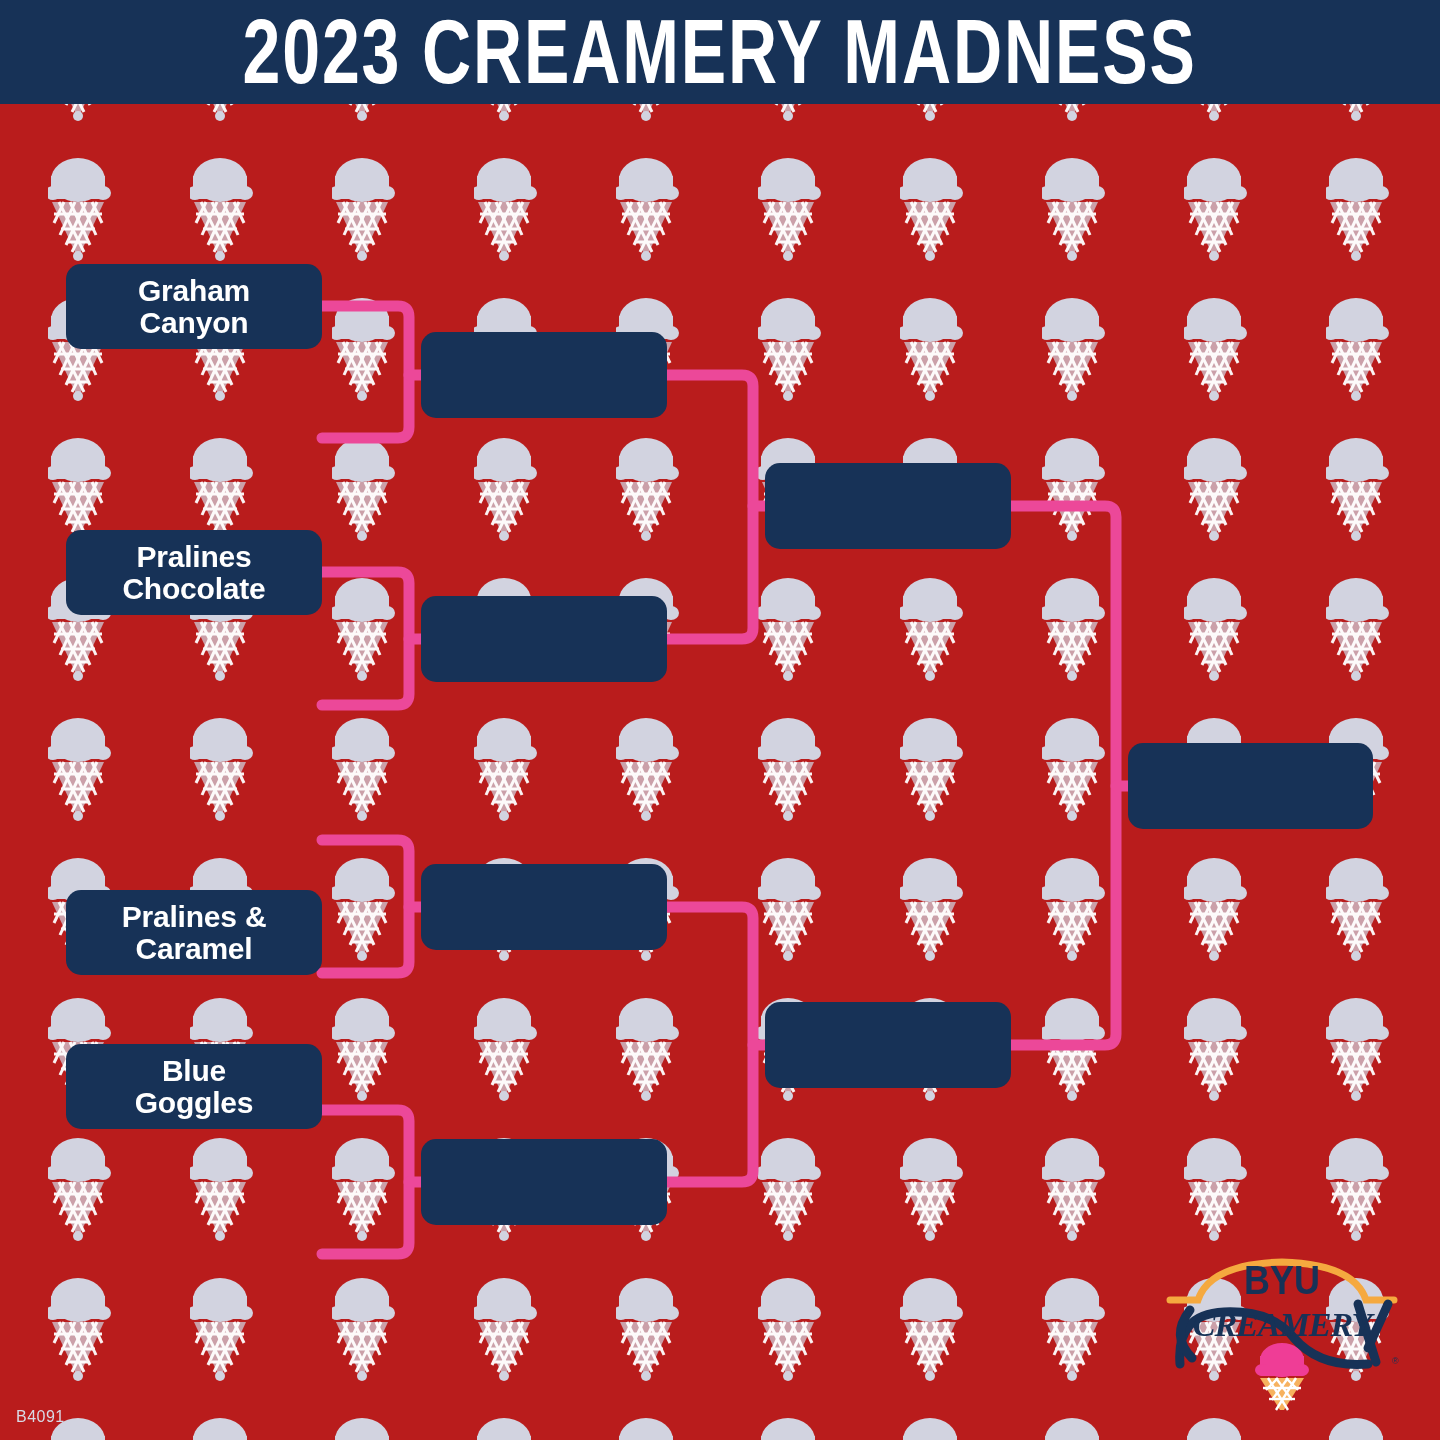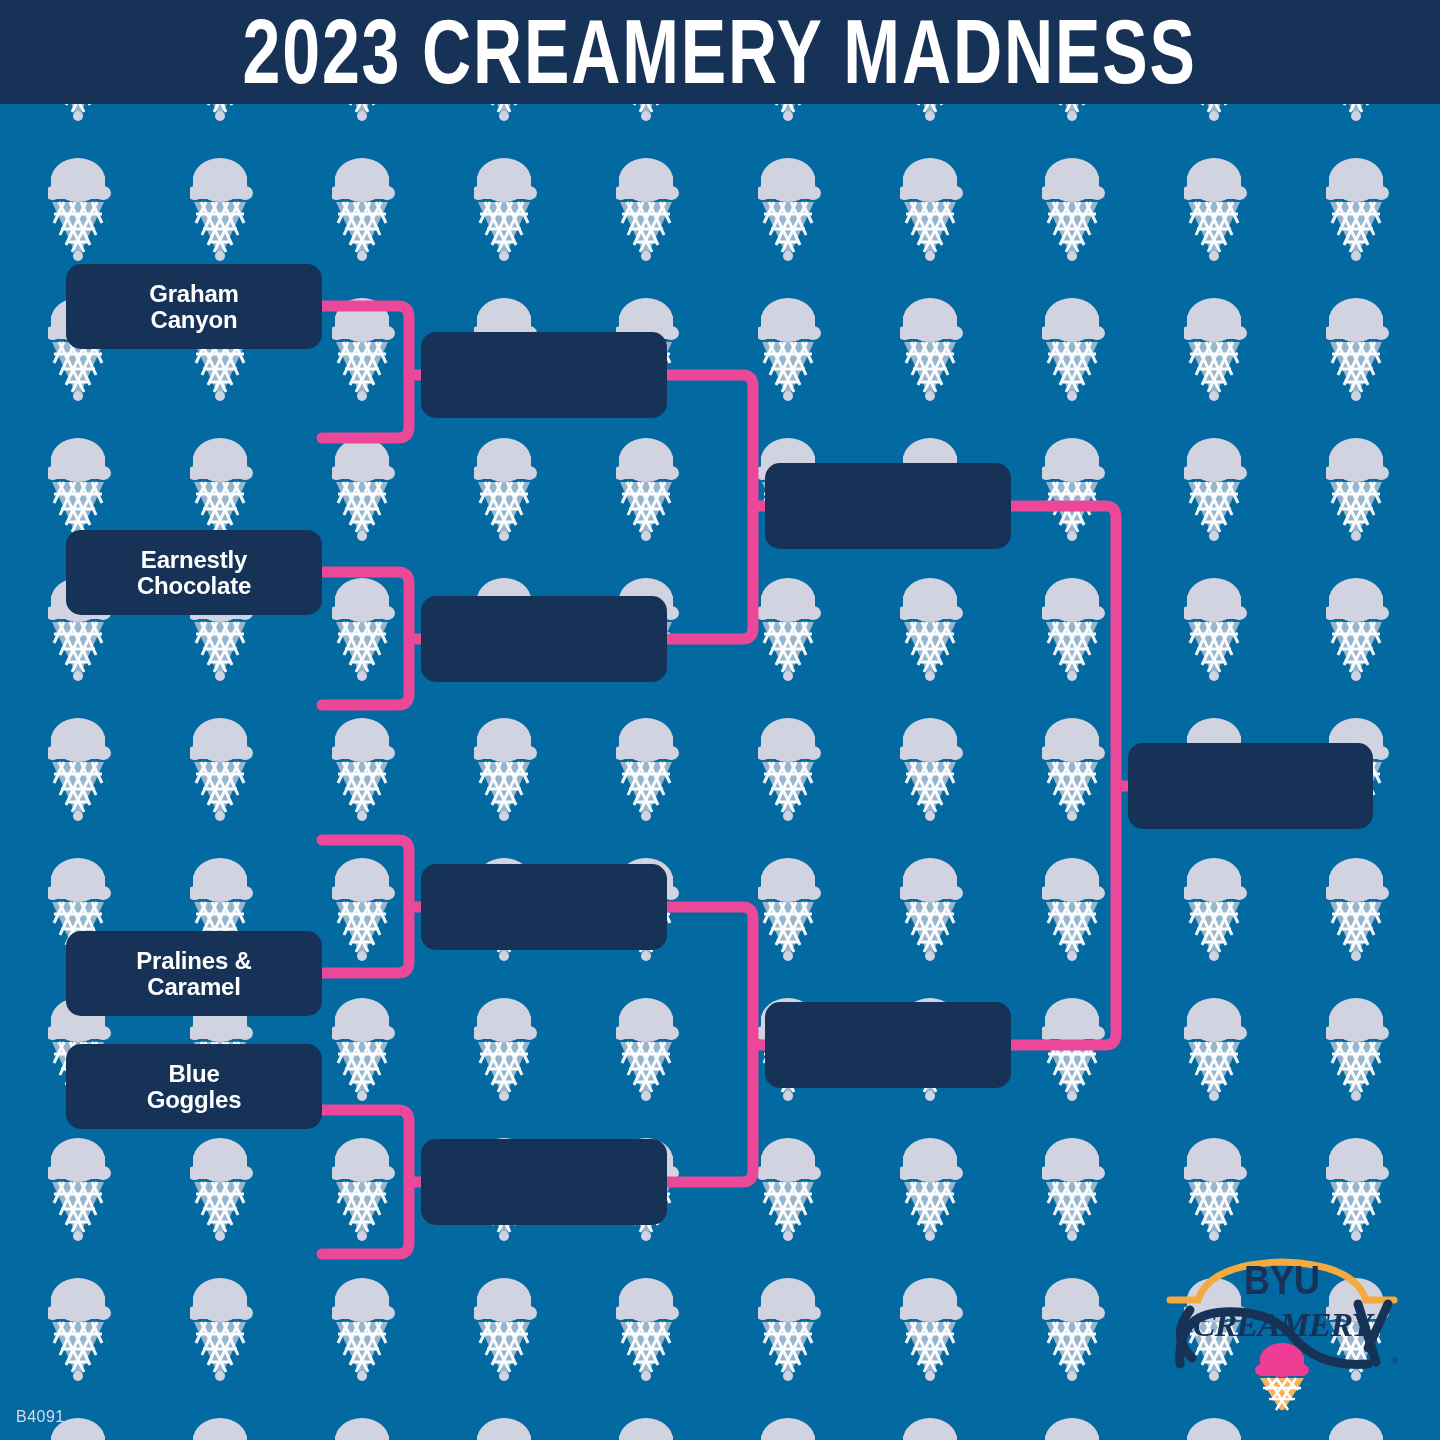--- a/index.html
+++ b/index.html
@@ -9,21 +9,21 @@
   }
   body {
     font-family: "Liberation Sans", sans-serif;
   }
 
   #page {
     position: relative;
     width: 1440px;
     height: 1440px;
     overflow: hidden;
-    background: #0369a1;
+    background: #b91c1c;
   }
 
   
   .header-bar {
     position: absolute;
     left: 0;
     top: 0;
     width: 1440px;
     height: 104px;
     background: #173257;
@@ -78,21 +78,21 @@
     background: #173257;
     border-radius: 15px;
     box-sizing: border-box;
     display: flex;
     align-items: center;
     justify-content: center;
     z-index: 3;
   }
   .slot-label {
     color: #ffffff;
-    font-size: 24px;
+    font-size: 30px;
     font-weight: bold;
     line-height: 1.06;
     text-align: center;
     letter-spacing: -0.2px;
     padding: 0 10px;
     white-space: pre-line;
   }
   .slot.r1 { width: 256px; height: 85px; left: 66px; }
   .slot.r2 { width: 246px; height: 86px; left: 421px; }
   .slot.r3 { width: 246px; height: 86px; left: 765px; }
@@ -187,24 +187,24 @@
     </g>
   </svg>
 
   <div class="bracket">
 
     <div class="slot r1" style="top:264px">
       <span class="slot-label">Graham
 Canyon</span>
     </div>
     <div class="slot r1" style="top:530px">
-      <span class="slot-label">Earnestly
+      <span class="slot-label">Pralines
 Chocolate</span>
     </div>
-    <div class="slot r1" style="top:931px">
+    <div class="slot r1" style="top:890px">
       <span class="slot-label">Pralines &amp;
 Caramel</span>
     </div>
     <div class="slot r1" style="top:1044px">
       <span class="slot-label">Blue
 Goggles</span>
     </div>
 
     <div class="slot r2" style="top:332px">
       <span class="slot-label"></span>

